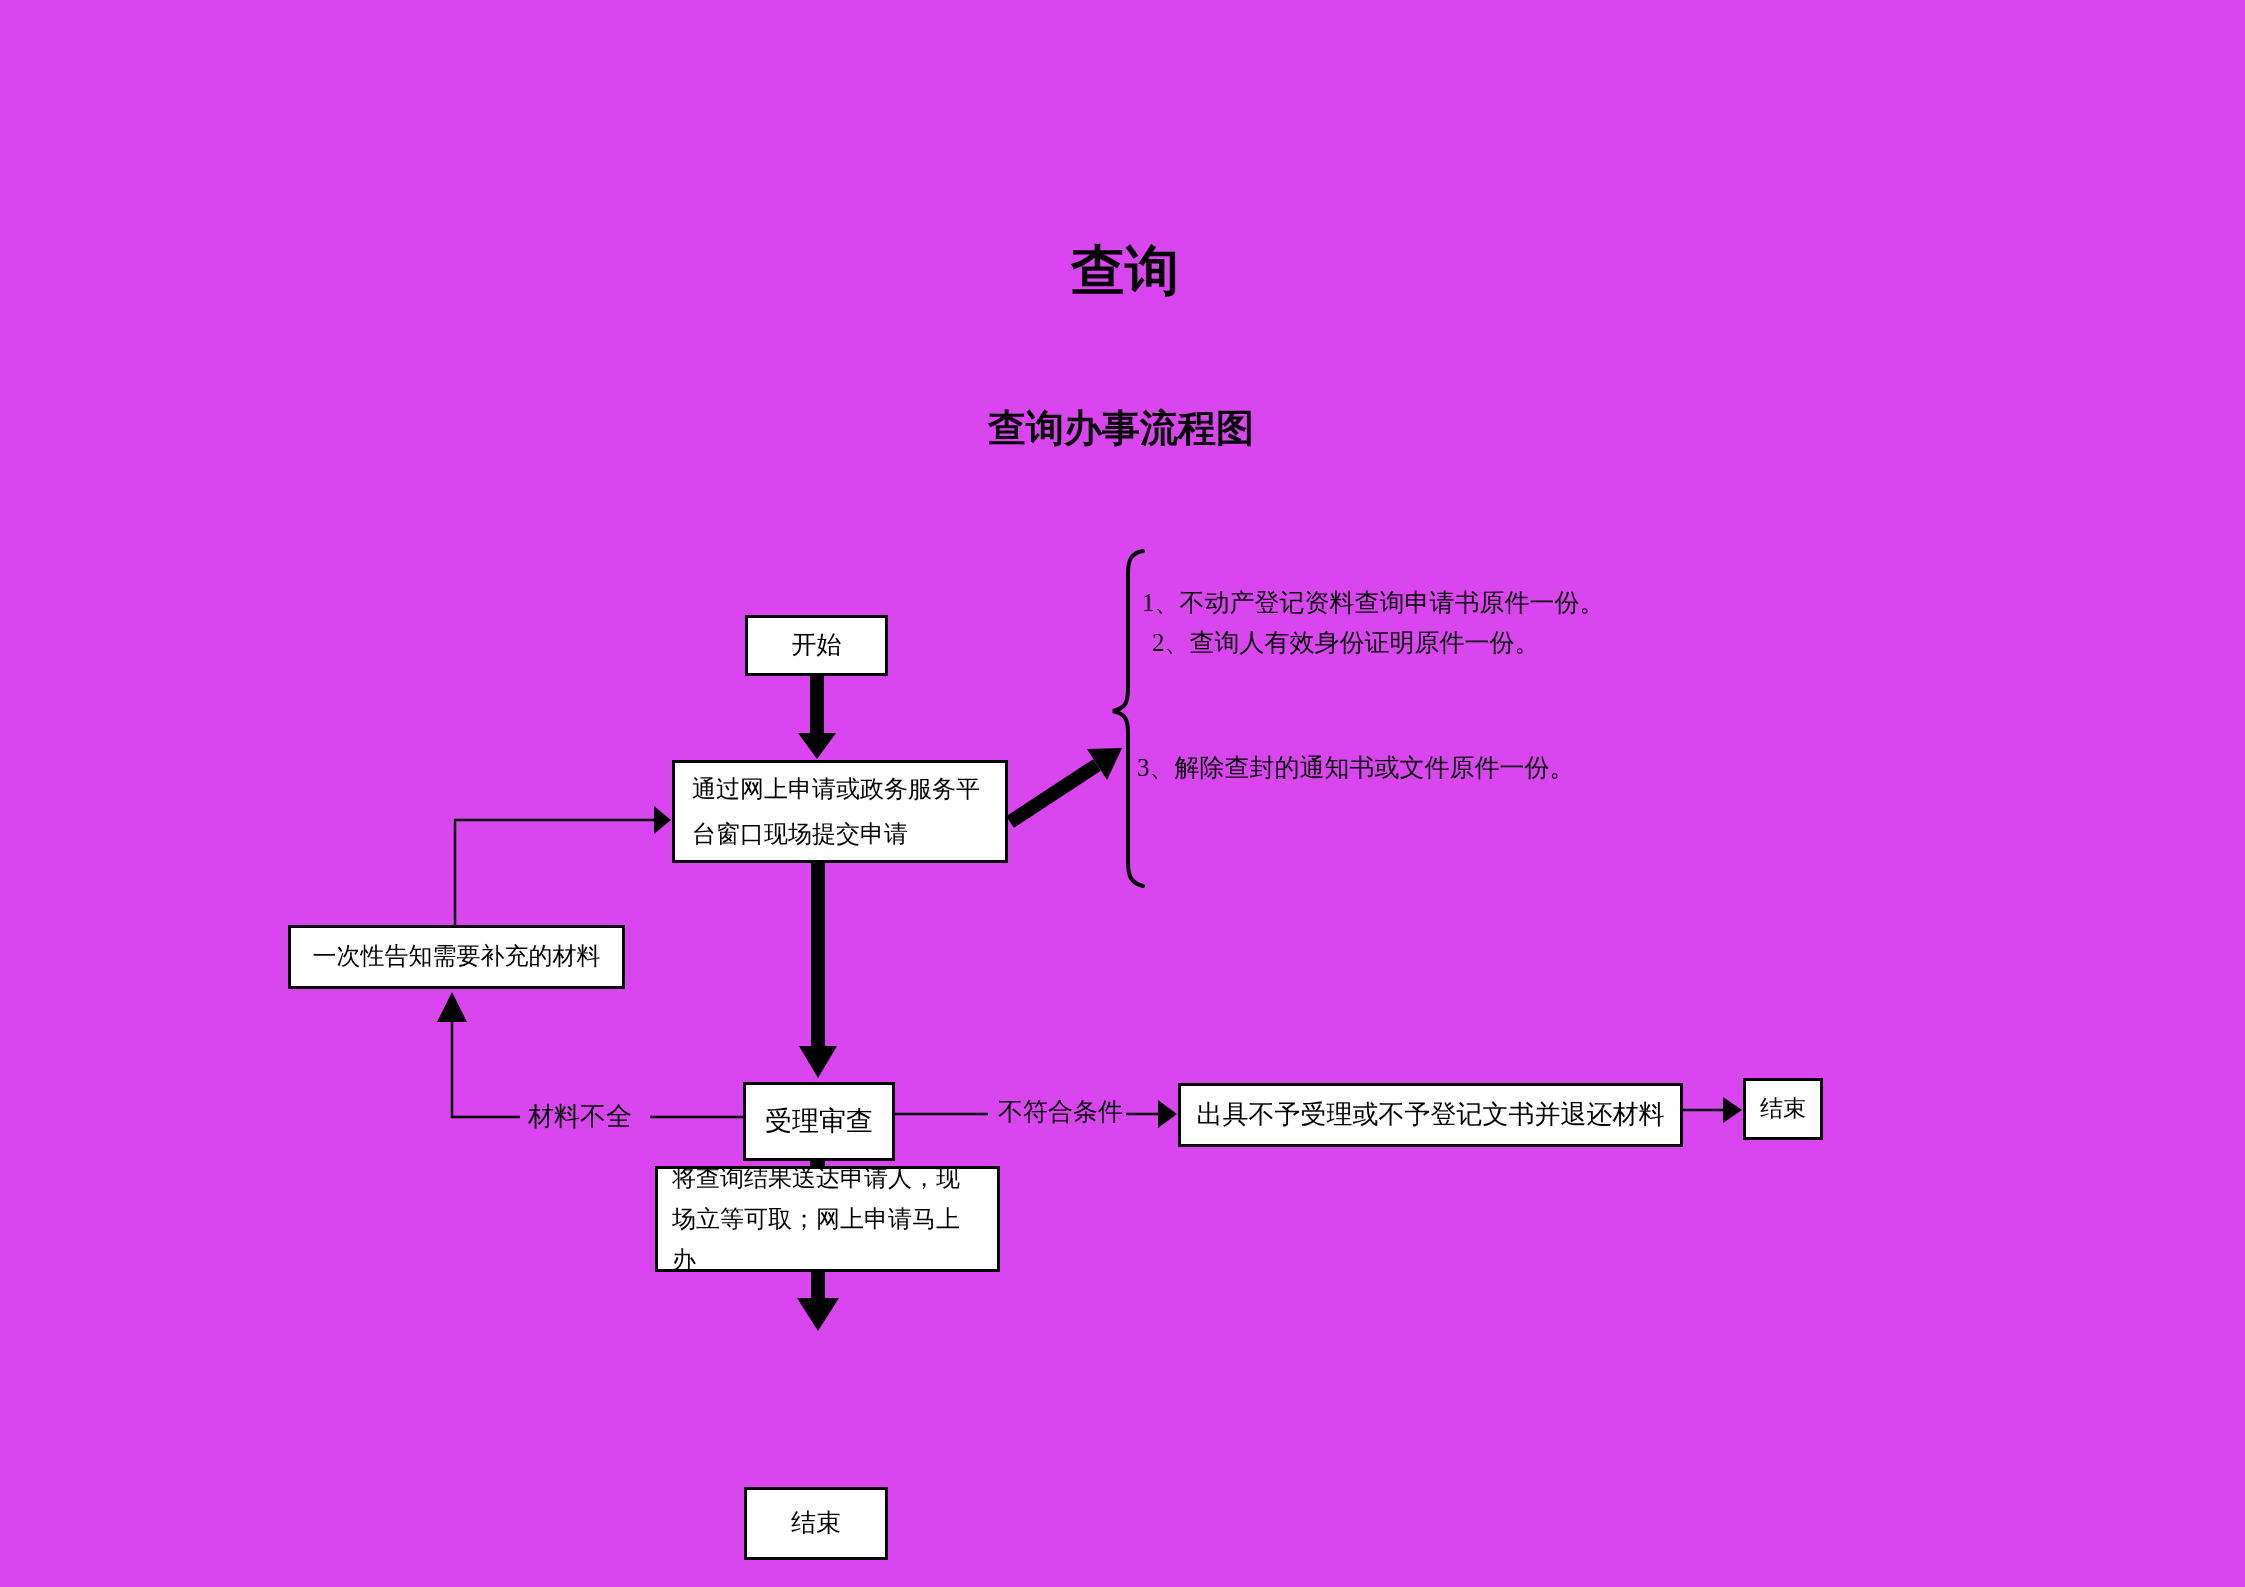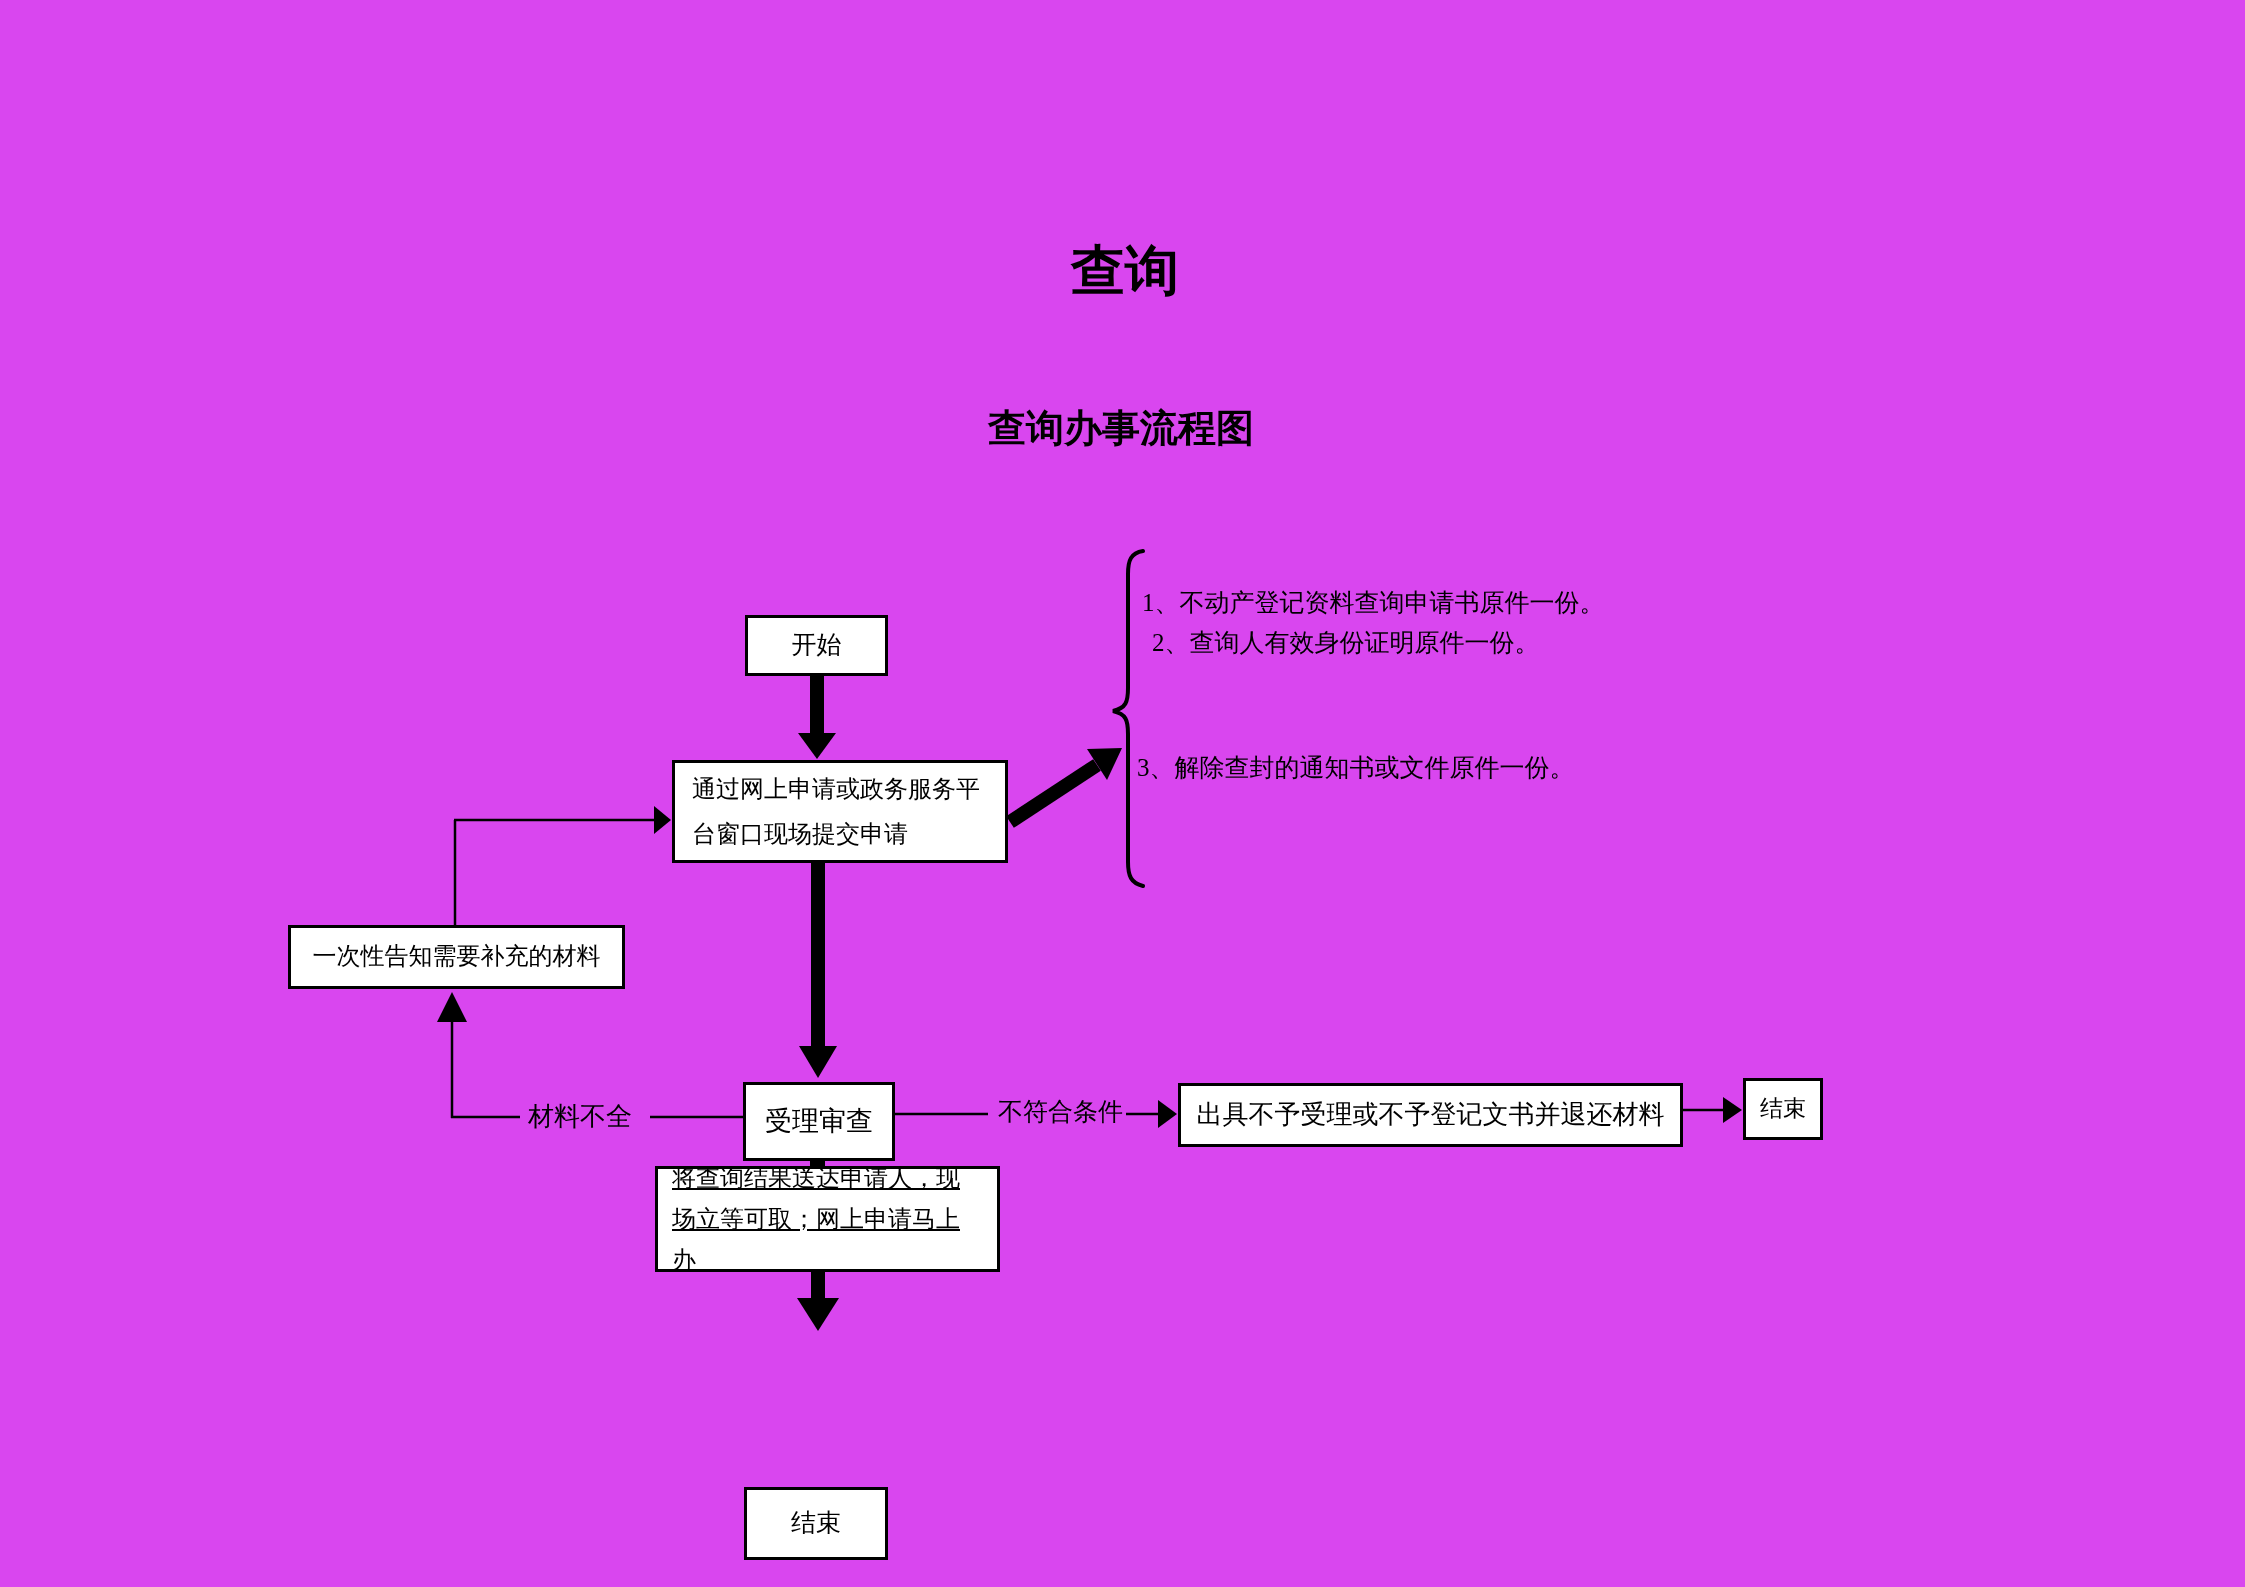--- a/index.html
+++ b/index.html
@@ -147,21 +147,21 @@
   </div>
 
   <div class="node center" style="left:1178px; top:1083px; width:505px; height:64px; font-size:26px;">
     <span>出具不予受理或不予登记文书并退还材料</span>
   </div>
 
   <div class="node center" style="left:1743px; top:1078px; width:80px; height:62px; font-size:23px;">
     <span>结束</span>
   </div>
 
-  <div class="node multiline" style="left:655px; top:1166px; width:345px; height:106px; padding:0 14px;text-decoration:underline;">
+  <div class="node multiline" style="left:655px; top:1166px; width:345px; height:106px; padding:0 14px;">
     <div class="inner" style="line-height:41px;">将查询结果送达申请人，现场立等可取；网上申请马上办</div>
   </div>
 
   <div class="node center" style="left:744px; top:1487px; width:144px; height:73px;">
     <span>结束</span>
   </div>
 
   <div class="edge-label" style="left:528px; top:1101px;">材料不全</div>
 
   <div class="edge-label" style="left:998px; top:1097px; font-size:25px;">不符合条件</div>

